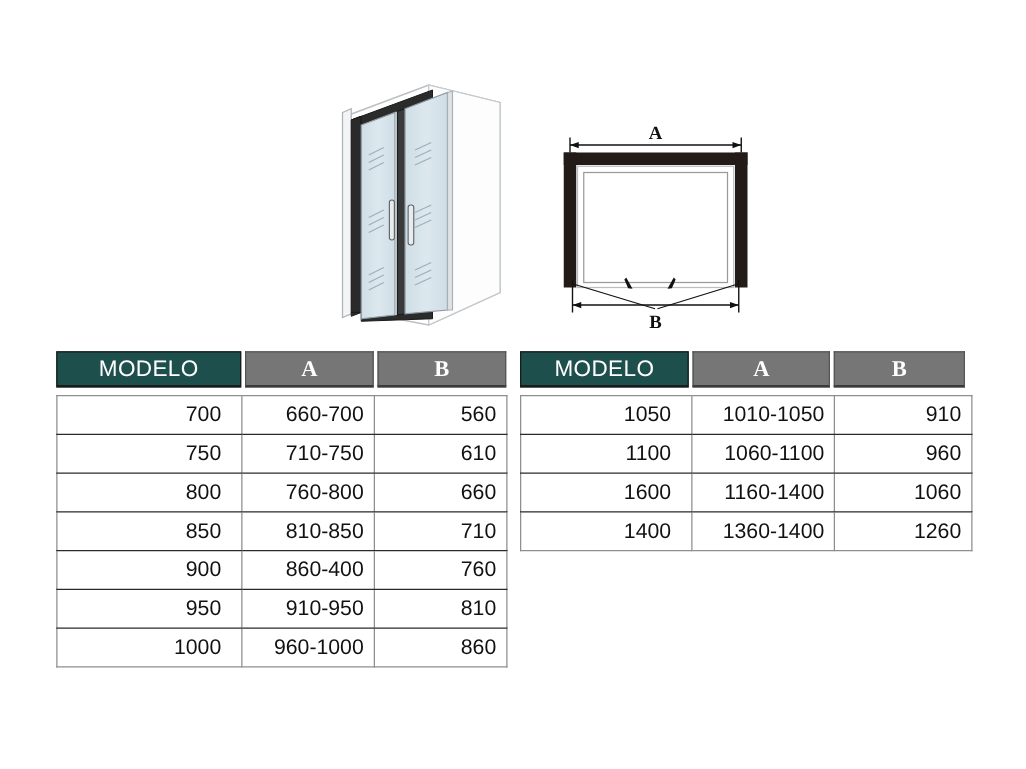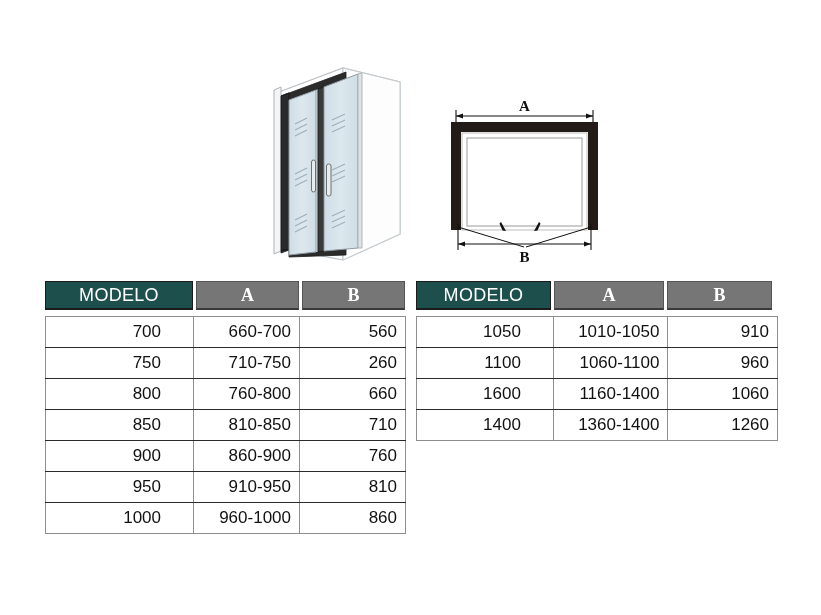--- a/index.html
+++ b/index.html
@@ -84,21 +84,21 @@
     border-bottom: 1px solid #2a2a2a;
     font-family: "Liberation Sans", sans-serif;
     font-size: 17px;
     color: #111111;
     text-align: right;
     padding: 0 8px 0 0;
     box-sizing: border-box;
     background: #ffffff;
     white-space: nowrap;
   }
-  table.spec tr td:first-child { text-align: right; padding-right: 32px; }
+  table.spec tr td:first-child { text-align: right; padding-right: 16px; }
   table.spec tr:last-child td { border-bottom: 1px solid #8e8e8e; }
 </style>
 </head>
 <body>
 
 <div id="drawings">
 
   <svg id="iso-drawing" class="drawing-svg" width="180" height="215" viewBox="0 0 180 215">
     <defs>
       <linearGradient id="glassGrad" x1="0" y1="0" x2="1" y2="0">
@@ -225,35 +225,35 @@
       </colgroup>
     <tbody>
         <tr>
           <td>700</td>
           <td>660-700</td>
           <td>560</td>
         </tr>
         <tr>
           <td>750</td>
           <td>710-750</td>
-          <td>260</td>
+          <td>610</td>
         </tr>
         <tr>
           <td>800</td>
           <td>760-800</td>
           <td>660</td>
         </tr>
         <tr>
           <td>850</td>
           <td>810-850</td>
           <td>710</td>
         </tr>
         <tr>
           <td>900</td>
-          <td>860-900</td>
+          <td>860-400</td>
           <td>760</td>
         </tr>
         <tr>
           <td>950</td>
           <td>910-950</td>
           <td>810</td>
         </tr>
         <tr>
           <td>1000</td>
           <td>960-1000</td>

